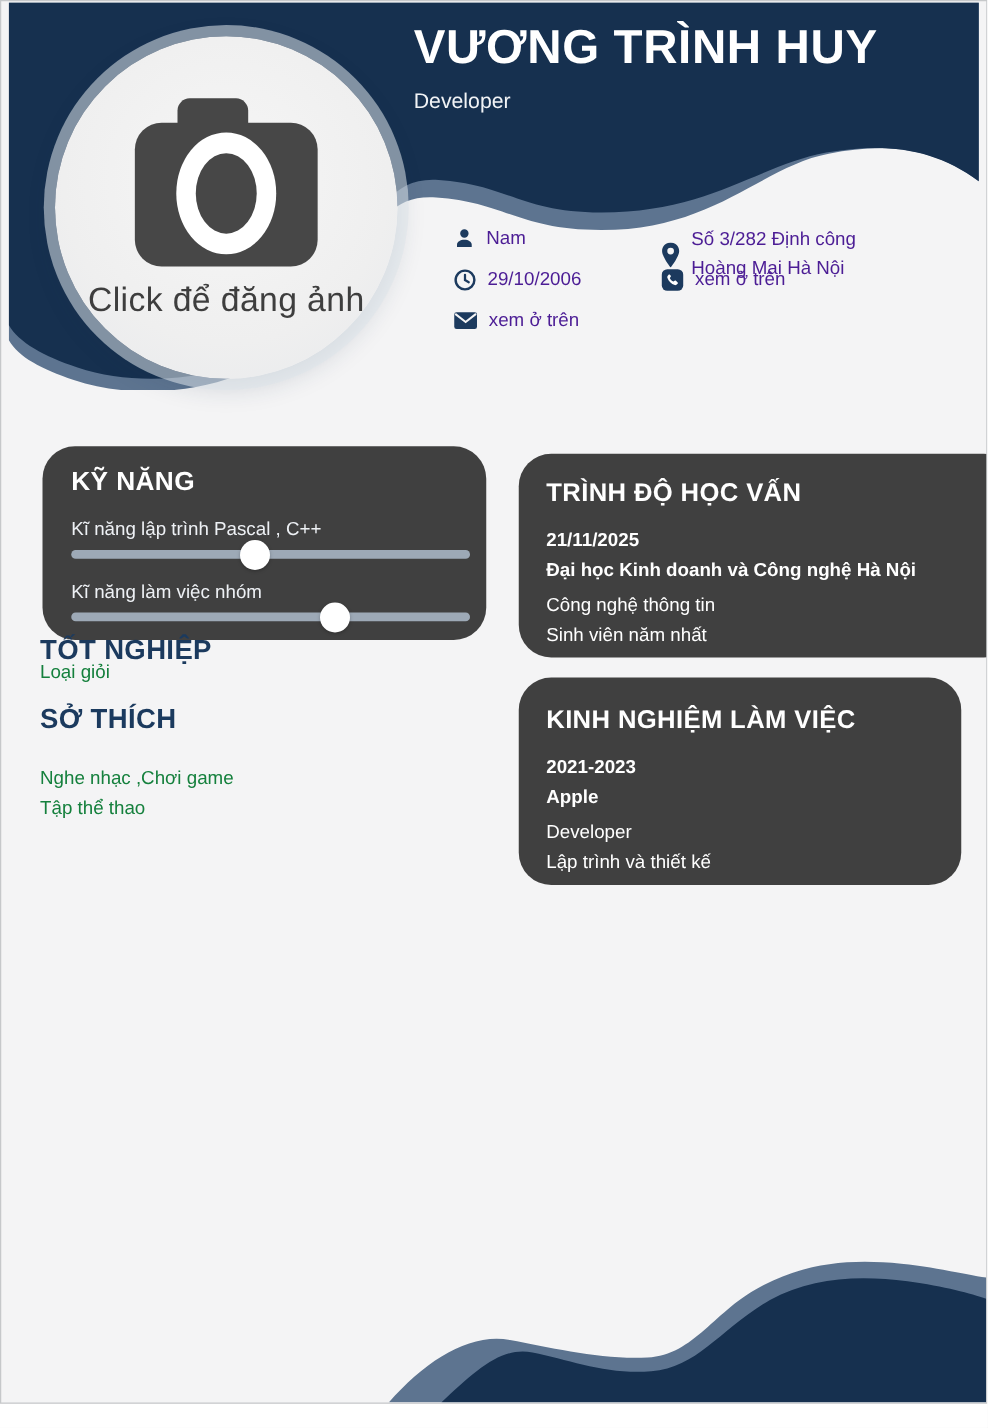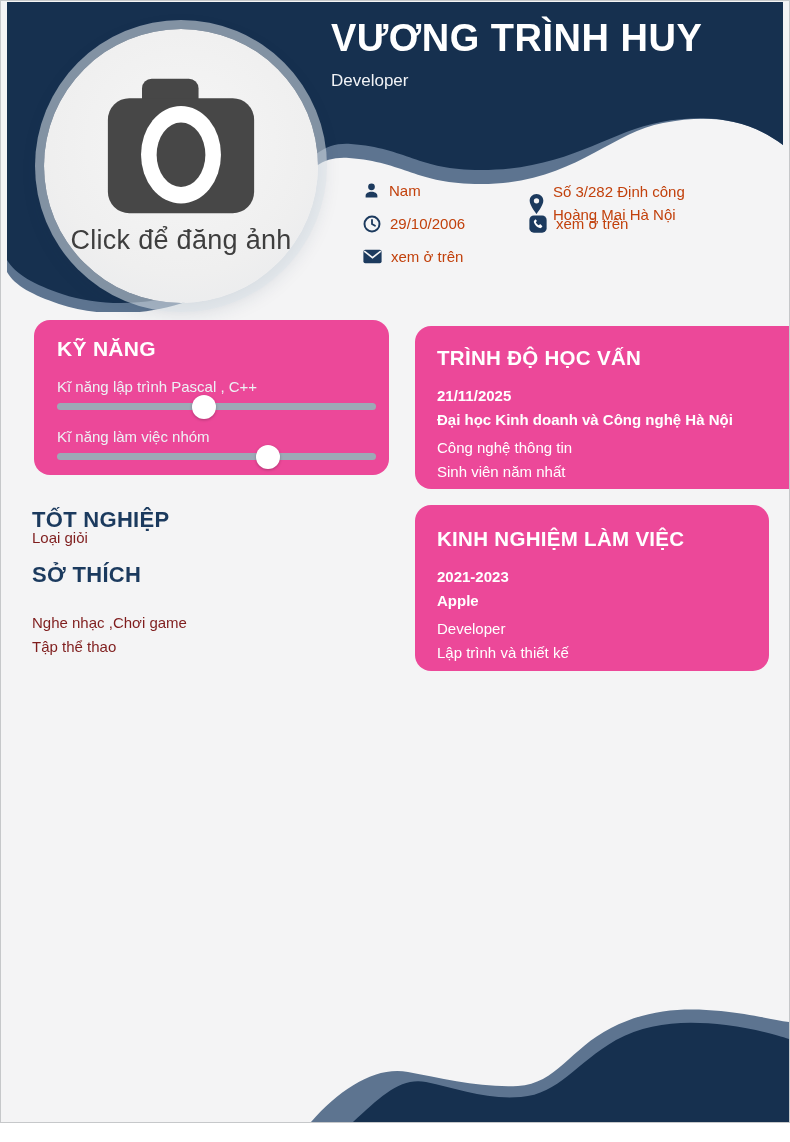--- a/index.html
+++ b/index.html
@@ -17,49 +17,49 @@
          box-shadow:0 0 0 9px rgba(221,227,233,.55), 0 6px 22px rgba(30,50,80,.18);
          display:flex;flex-direction:column;align-items:center;cursor:pointer;}
   .photo svg{margin-top:40px;}
   .photo-caption{margin-top:6px;font-size:27px;color:#3e3e3e;font-weight:500;letter-spacing:.3px;}
 
   
   .name{position:absolute;left:330px;top:16px;font-size:38px;font-weight:700;color:#ffffff;letter-spacing:.5px;}
   .role{position:absolute;left:330px;top:70px;font-size:17px;color:#f1f3f6;}
 
   
-  .info-col{position:absolute;color:#c2410c;font-size:15px;}
+  .info-col{position:absolute;color:#4c1d95;font-size:15px;}
   .info-left{left:362px;top:179px;}
   .info-right{left:528px;top:179px;width:240px;}
   .info-row{display:flex;align-items:center;gap:9px;height:21px;margin-bottom:12px;white-space:nowrap;}
   .addr-row{display:flex;align-items:center;gap:9px;}
   .addr-lines div{line-height:23px;}
   .phone-row{position:absolute;left:0;top:33px;display:flex;align-items:center;gap:9px;height:21px;}
   .ic{flex:0 0 auto;display:inline-flex;}
 
   
-  .card{position:absolute;background:#ec4899;border-radius:16px;color:#ffffff;box-sizing:border-box;}
+  .card{position:absolute;background:#404040;border-radius:26px;color:#ffffff;box-sizing:border-box;margin-top:37px;}
   .skills-card{left:33px;top:319px;width:355px;height:155px;padding:17px 13px 0 23px;}
   .card-h{font-size:21px;font-weight:700;letter-spacing:.3px;}
   .skills-card .card-h{margin-bottom:17px;}
   .slider-label{font-size:15px;color:#eef1f5;margin-bottom:8px;}
   .slider{position:relative;width:319px;height:7px;border-radius:4px;background:#9da9b6;margin-bottom:18px;}
   .slider .thumb{position:absolute;top:50%;width:24px;height:24px;border-radius:50%;background:#ffffff;
                  transform:translate(-50%,-50%);box-shadow:0 1px 3px rgba(0,0,0,.25);cursor:pointer;}
 
   .edu-card{left:414px;top:325px;width:398px;height:163px;padding:20px 20px 0 22px;}
   .exp-card{left:414px;top:504px;width:354px;height:166px;padding:22px 20px 0 22px;}
   .card-line{font-size:15px;line-height:24px;}
   .bold{font-weight:700;}
   .edu-card .card-h,.exp-card .card-h{font-size:20.5px;margin-bottom:14px;}
   .card-gap{height:4px;}
 
   
   .sec-h{position:absolute;left:31px;font-size:22px;font-weight:700;color:#1b3a5e;letter-spacing:.3px;}
-  .sec-t{position:absolute;left:31px;font-size:15px;color:#7f1d1d;line-height:24px;}
+  .sec-t{position:absolute;left:31px;font-size:15px;color:#15803d;line-height:24px;}
 </style>
 </head>
 <body>
 
 <div class="stage">
   <div class="page">
 
     <svg class="header-svg" viewBox="0 0 782 310" aria-hidden="true">
       <path fill="#5d7490" d="M0,0 H776 V143 C740,116 702,112 656,121 C602,131 565,182 474,182
         C408,182 398,160 342,156 C286,152 292,212 230,270 C190,308 112,322 52,302 C26,293 8,284 0,270 Z"></path>

